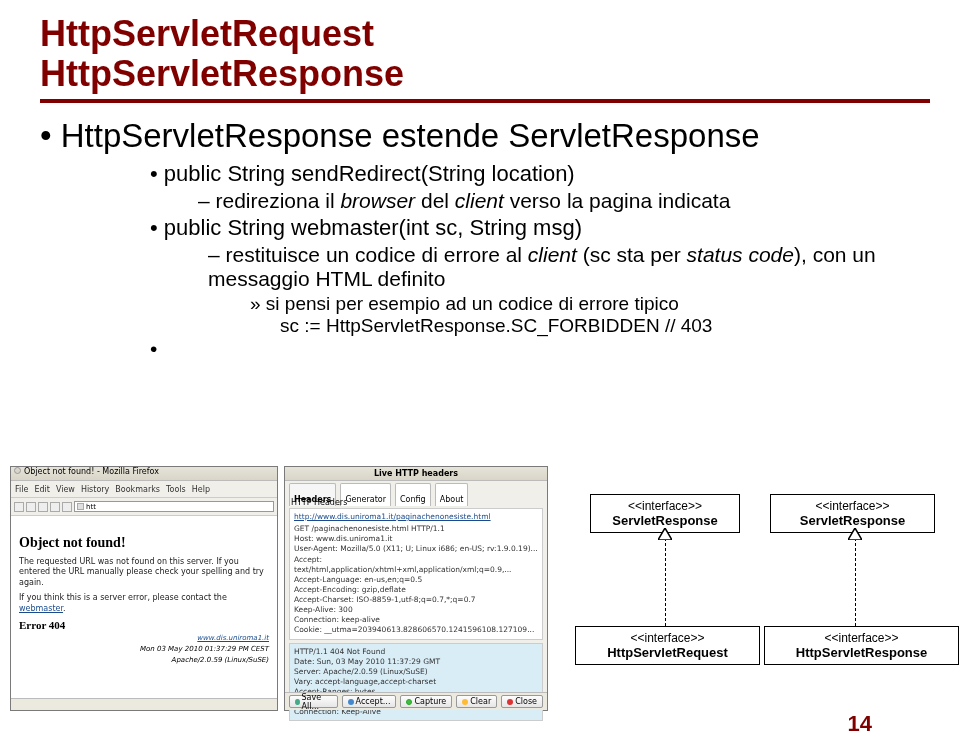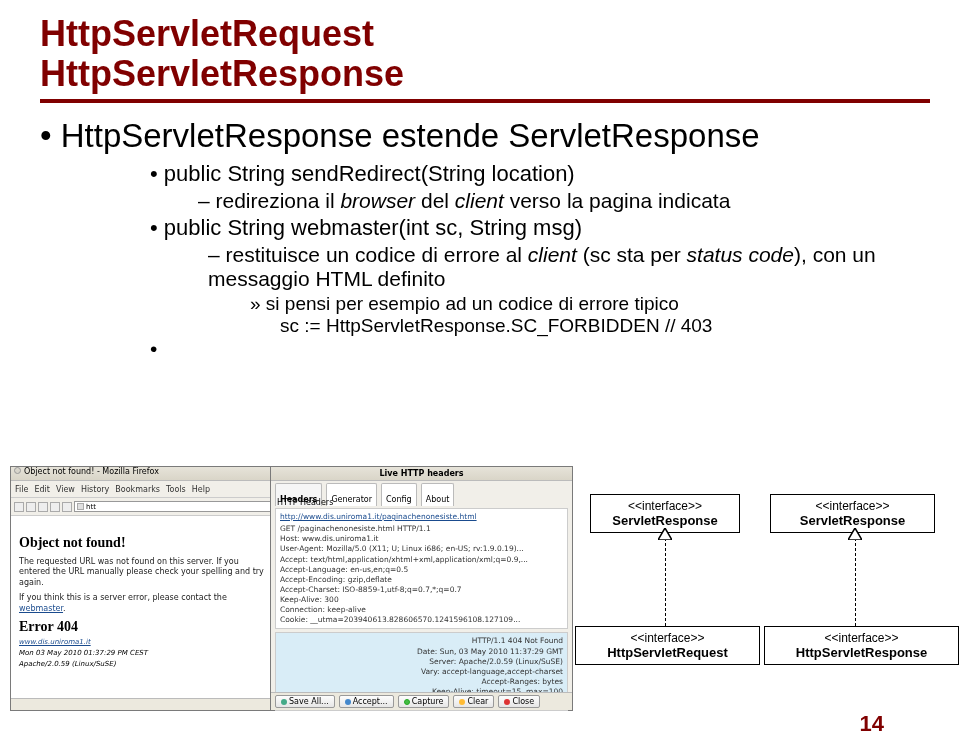--- a/index.html
+++ b/index.html
@@ -28,46 +28,46 @@
   .browser .tbar { height: 14px; background: linear-gradient(#e6e3d9,#d9d5c8); border-bottom: 1px solid #bbb; display: flex; padding: 0 3px; gap: 3px; }
   .tbar .ball { width: 7px; height: 7px; border-radius: 50%; background: #d8d5cb; border: 1px solid #999; }
   .browser .menu { height: 13px; display: flex; gap: 6px; align-items: center; padding: 8px 4px; border-bottom: 1px solid #ccc; color: #333; font-size: 8px; }
   .browser .urlbar { height: 18px; display: flex; align-items: center; gap: 2px; padding: 0 3px; border-bottom: 1px solid #ccc; }
   .urlbar .navbtn { width: 10px; height: 10px; border: 1px solid #aaa; background: #eee; }
   .urlbar .addr { flex: 1; height: 11px; background: #fff; border: 1px solid #999; font-size: 7px; padding: 0 2px; display: flex; align-items: center; }
   .browser .content { background: #fff; padding: 19px 8px; height: 182px; overflow: hidden; }
   .content h2 { font-family: Georgia, serif; font-size: 14px; font-weight: bold; margin-bottom: 6px; }
   .content p { font-size: 8px; color: #222; margin-bottom: 5px; line-height: 1.3; }
   .content .link { color: #1a4b8e; text-decoration: underline; }
-  .content .err { font-family: Georgia, serif; font-size: 14px; font-weight: bold; margin-top: 4px; }
-  .content .foot { font-size: 7px; font-style: italic; margin-top: 3px; }
+  .content .err { font-family: Georgia, serif; font-size: 11px; font-weight: bold; margin-top: 4px; }
+  .content .foot { font-size: 7px; font-style: italic; margin-top: 3px; text-align: right; }
   .browser .status { position: absolute; bottom: 0; left: 0; right: 0; height: 12px; border-top: 1px solid #bbb; background: #ece9de; }
 
   
-  .hdrs { position: absolute; left: 270px; top: 0; width: 303px; height: 245px; border: 1px solid #7a7a7a; background: #f1efe9; font-family: "DejaVu Sans", Arial, sans-serif; }
+  .hdrs { position: absolute; left: 284px; top: 0; width: 264px; height: 245px; border: 1px solid #7a7a7a; background: #f1efe9; font-family: "DejaVu Sans", Arial, sans-serif; }
   .hdrs .htbar { height: 14px; background: linear-gradient(#e6e3d9,#d9d5c8); border-bottom: 1px solid #bbb; text-align: center; font-size: 8px; line-height: 14px; font-weight: bold; }
   .hdrs .tabs { height: 14px; display: flex; gap: 4px; padding: 2px 4px 0 4px; font-size: 8px; }
   .hdrs .tabs span { padding: 11px 4px; border: 1px solid #bbb; border-bottom: none; background: #fff; border-radius: 2px 2px 0 0; }
   .hdrs .tabs span:first-child { background: #f6f6f6; font-weight: bold; }
   .hdrs .sect { font-size: 8px; padding: 3px 6px 1px 6px; }
   .hdrs .box { margin: 0 4px; background: #fff; border: 1px solid #ccc; padding: 3px 4px; font-size: 7.5px; line-height: 1.35; color: #333; }
   .hdrs .box .u { text-decoration: underline; color: #1a4b8e; margin-bottom: 2px; display: block; }
-  .hdrs .box.resp { background: #d9edf7; text-align: right; }
+  .hdrs .box.resp { background: #d9edf7; }
   .hdrs .bbar { position: absolute; bottom: 0; left: 0; right: 0; height: 18px; border-top: 1px solid #bbb; background: #ece9de; display: flex; gap: 4px; align-items: center; padding: 0 4px; }
   .bbar .btn { height: 13px; padding: 0 5px; border: 1px solid #999; background: linear-gradient(#fdfdfd,#e6e6e6); font-size: 8px; display: flex; align-items: center; gap: 2px; border-radius: 2px; }
   .bbar .dot { width: 6px; height: 6px; border-radius: 50%; }
 
   
   .uml { position: absolute; border: 1.5px solid #000; background: #fff; text-align: center; font-size: 13px; padding: 4px 6px; }
   .uml .stereo { font-size: 12px; }
   .uml .cname { font-weight: bold; }
   .tri-outline { position: absolute; width: 14px; height: 12px; }
   .tri-outline svg { width: 14px; height: 12px; display: block; }
 
-  .pagenum { position: absolute; right: 76px; bottom: 8px; color: #800000; font-size: 22px; font-weight: bold; }
+  .pagenum { position: absolute; right: 88px; bottom: 8px; color: #800000; font-size: 22px; font-weight: bold; }
 </style>
 </head>
 <body>
 
 <div class="slide">
   <div class="title">
     <span>HttpServletRequest</span><br>
     <span>HttpServletResponse</span>
   </div>
   <div class="rule"></div>

